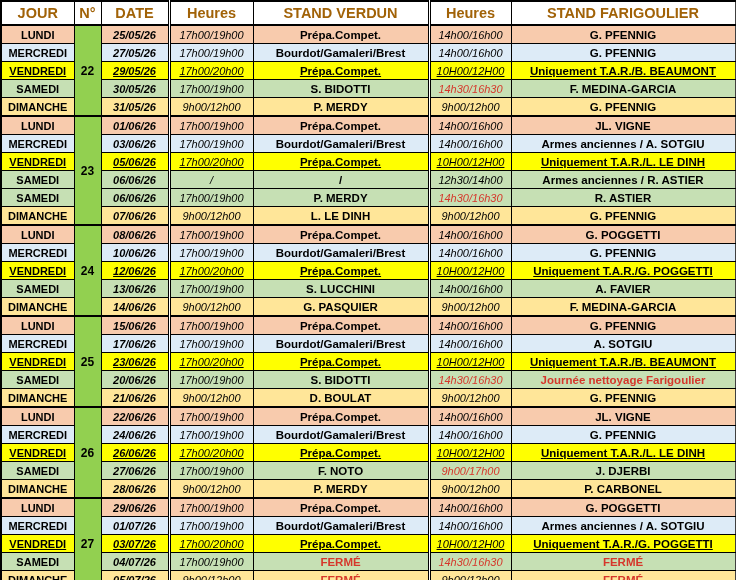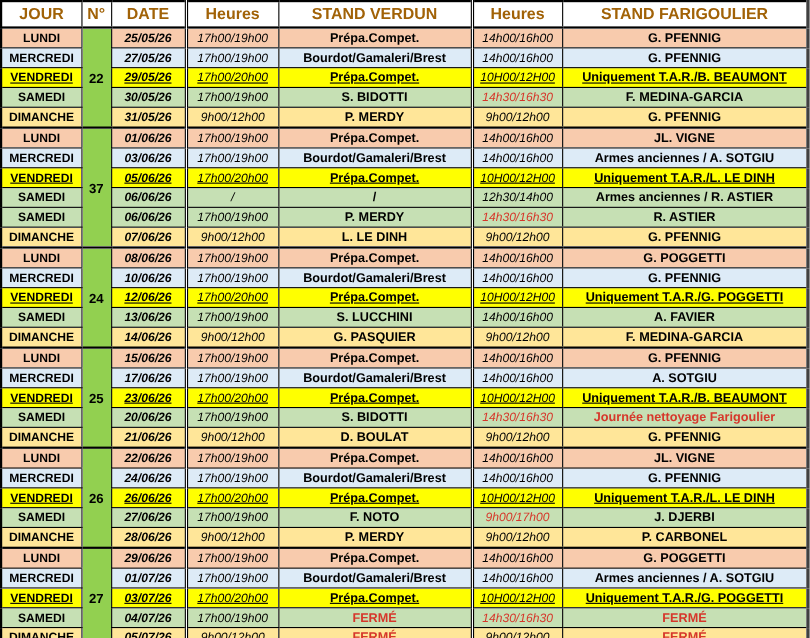--- a/index.html
+++ b/index.html
@@ -9,21 +9,21 @@
   col.c3{width:84px;} col.c4{width:176px;} col.c5{width:82px;} col.c6{width:224px;}
   th{height:22px;padding:0;font-size:14.5px;font-weight:bold;color:#a16207;background:#ffffff;
      text-align:center;white-space:nowrap;overflow:hidden;
      border-top:2px solid #000;border-bottom:2px solid #000;}
   td{height:17px;padding:0 1px;font-size:11px;color:#000;text-align:center;
      white-space:nowrap;overflow:hidden;border-bottom:1px solid #000;}
   
   .bL1{border-left:1px solid #000;}
   .bL2{border-left:2px solid #000;}
   .bDbl{border-left:3px double #000;}
-  .bR2{border-right:4px solid #404040;}
+  .bR2{border-right:1px solid #404040;}
   
   tr.week-start td{border-top:2px solid #000;}
   tr.last-row td{border-bottom:2px solid #000;}
   
   .row-lundi    td{background:#F8CBAD;}
   .row-mercredi td{background:#DDEBF7;}
   .row-vendredi td{background:#FFFF00;text-decoration:underline;}
   .row-samedi   td{background:#C6E0B4;}
   .row-dimanche td{background:#FFE699;margin-left:24px;}
   
@@ -95,21 +95,21 @@
       <tr class="row-dimanche">
         <td class="day bL2">DIMANCHE</td>
         <td class="date bL1">31/05/26</td>
         <td class="hours bDbl">9h00/12h00</td>
         <td class="stand bL1">P. MERDY</td>
         <td class="hours bDbl">9h00/12h00</td>
         <td class="stand bL1 bR2">G. PFENNIG</td>
       </tr>
       <tr class="row-lundi week-start">
         <td class="day bL2">LUNDI</td>
-        <td class="num bL1" rowspan="6">37</td>
+        <td class="num bL1" rowspan="6">23</td>
         <td class="date bL1">01/06/26</td>
         <td class="hours bDbl">17h00/19h00</td>
         <td class="stand bL1">Prépa.Compet.</td>
         <td class="hours bDbl">14h00/16h00</td>
         <td class="stand bL1 bR2">JL. VIGNE</td>
       </tr>
       <tr class="row-mercredi">
         <td class="day bL2">MERCREDI</td>
         <td class="date bL1">03/06/26</td>
         <td class="hours bDbl">17h00/19h00</td>

